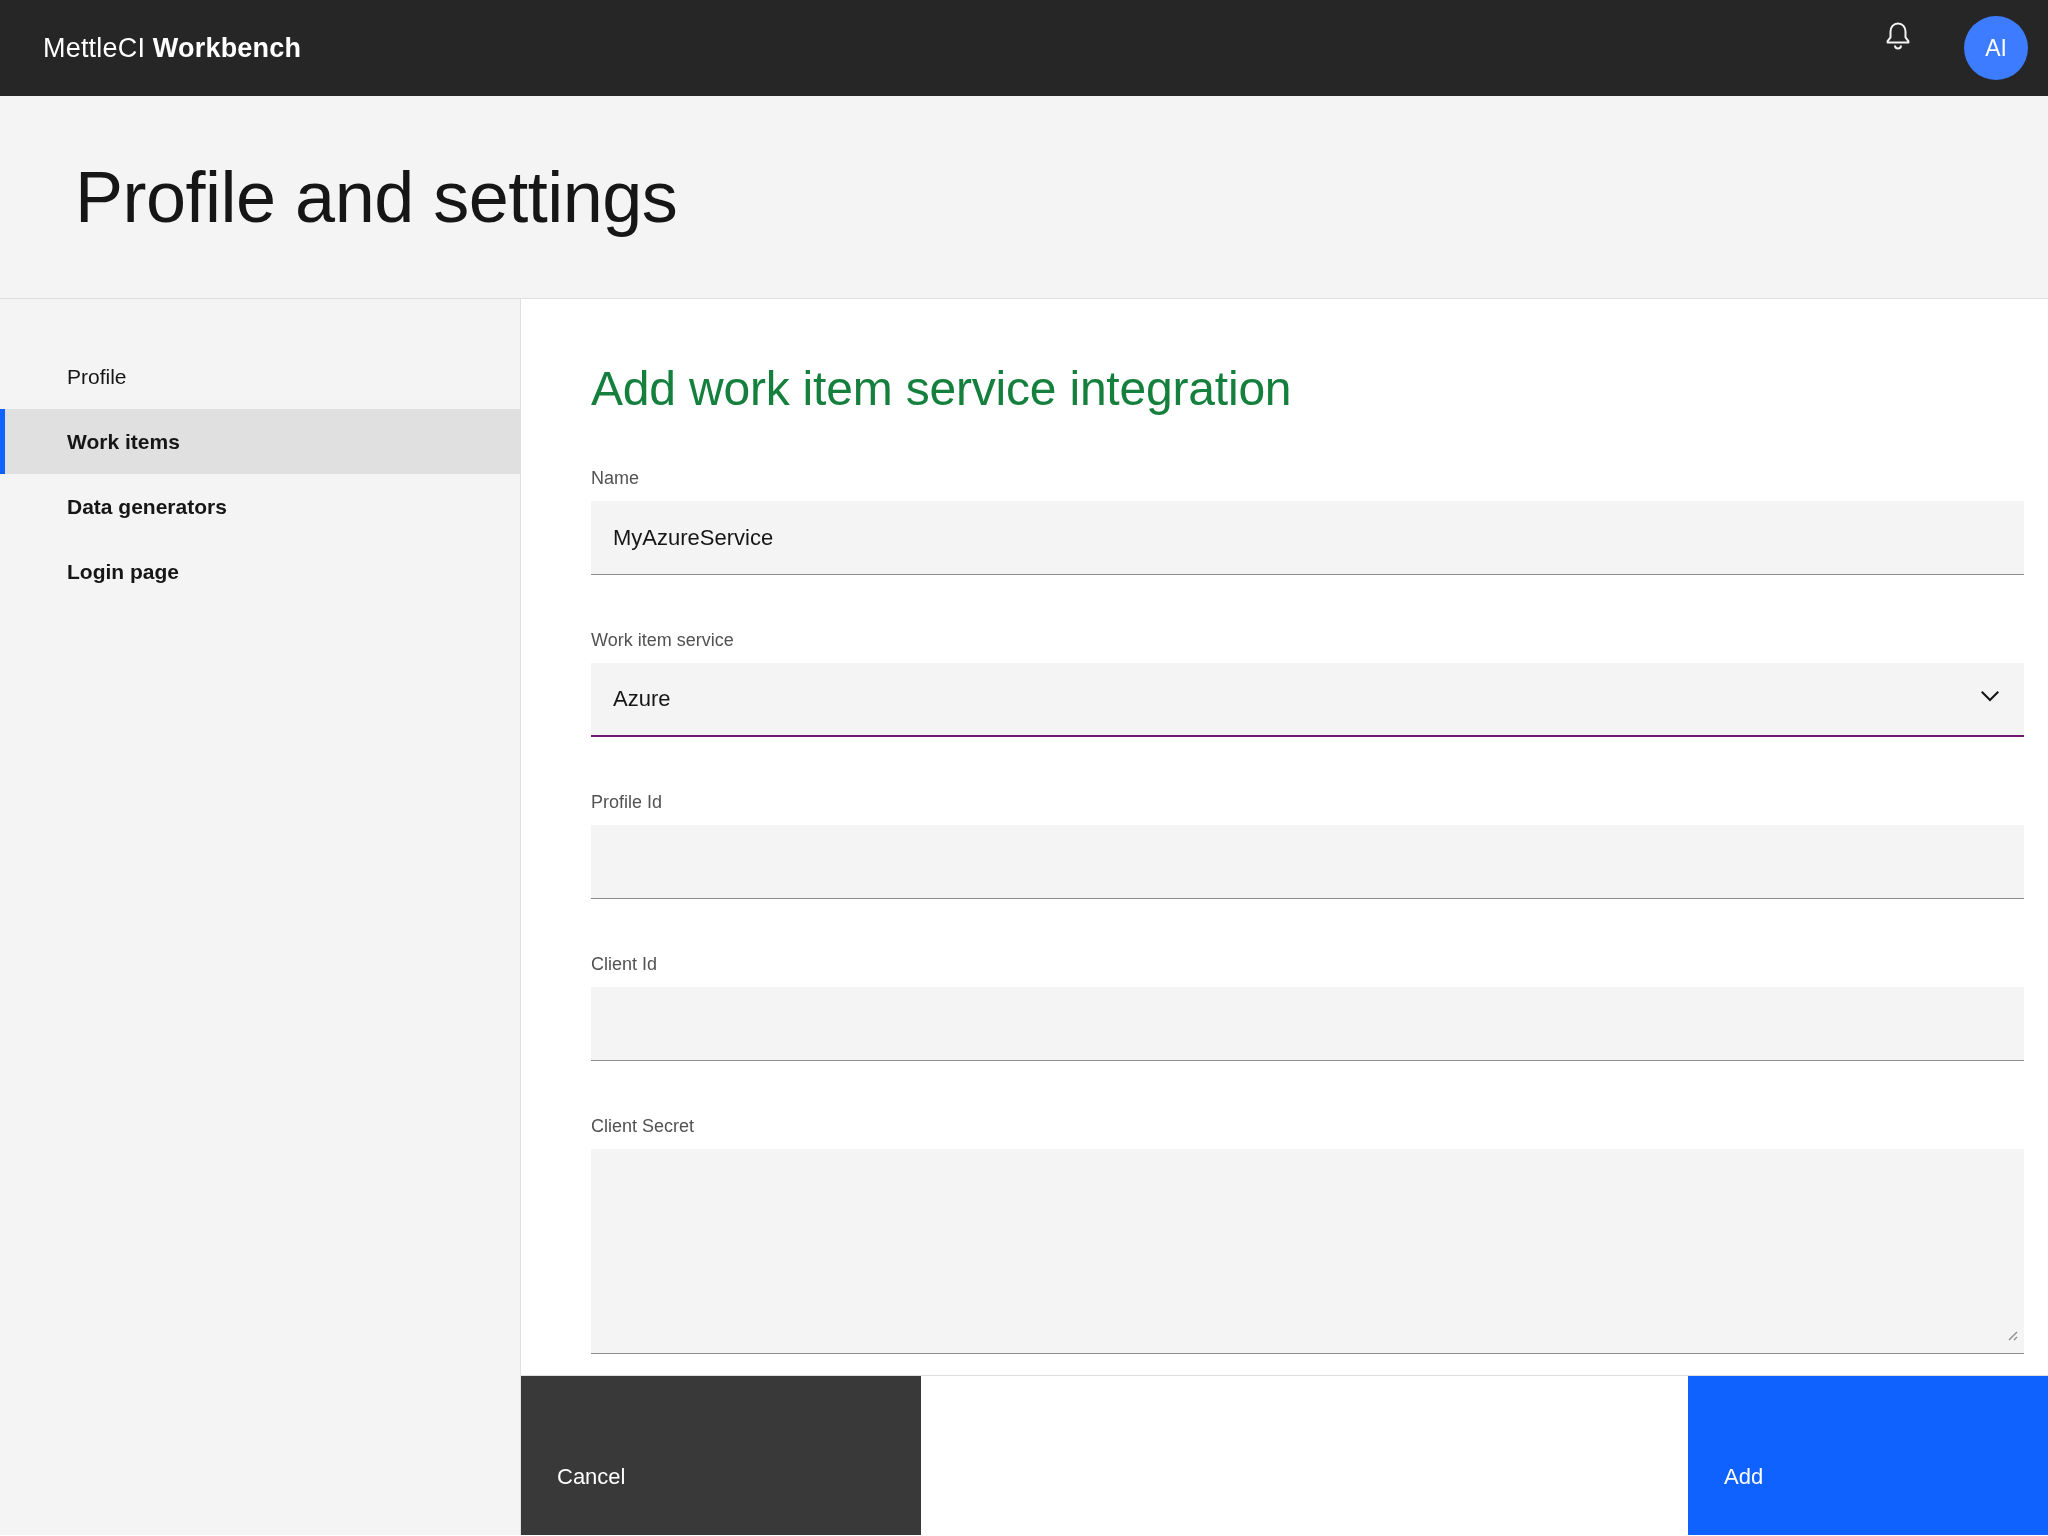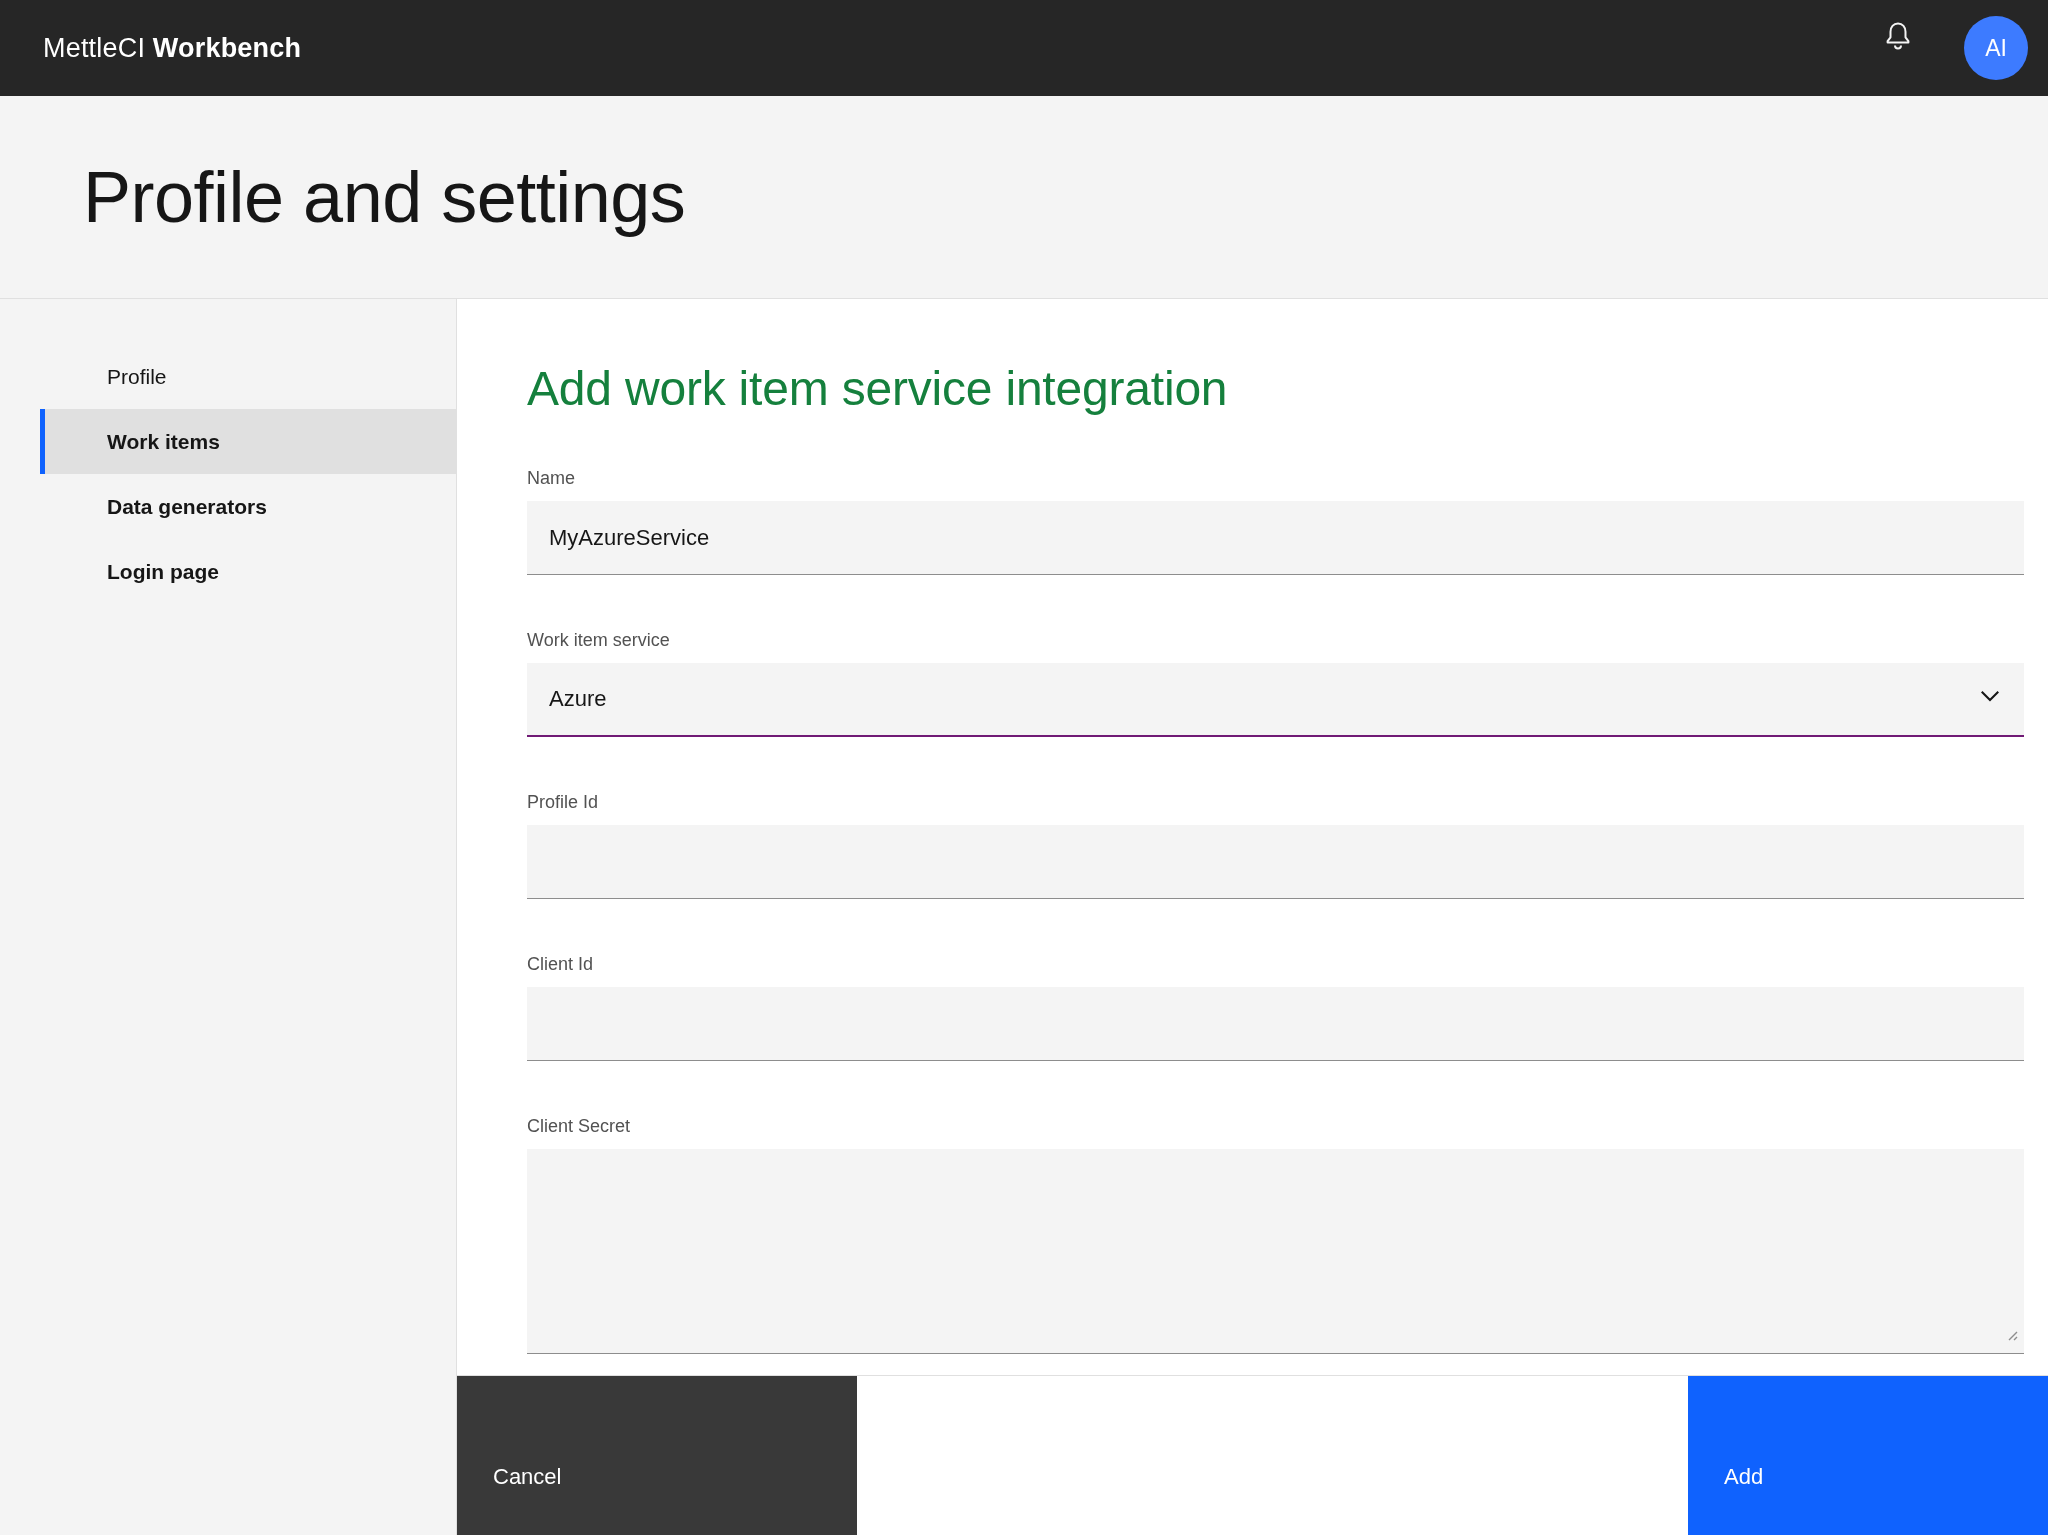--- a/index.html
+++ b/index.html
@@ -49,39 +49,38 @@
   
   .title-band {
     height: 203px;
     background: #f4f4f4;
     display: flex;
     align-items: center;
     padding-left: 67px;
     border-bottom: 1px solid #e0e0e0;
   }
   .page-title {
-    margin: 16px;
+    margin: 8px;
     font-size: 72px;
     font-weight: 400;
     color: #161616;
     letter-spacing: -0.5px;
   }
 
   
   .content-row {
     display: flex;
     height: 1236px;
   }
   .sidebar {
-    width: 457px;
+    width: 521px;
     background: #f4f4f4;
     border-right: 1px solid #e0e0e0;
     padding-top: 45px;
     flex-shrink: 0;
-    padding-left: 40px;
   }
   .nav-item {
     height: 65px;
     display: flex;
     align-items: center;
     padding-left: 62px;
     font-size: 21px;
     color: #161616;
     border-left: 5px solid transparent;
     cursor: pointer;

